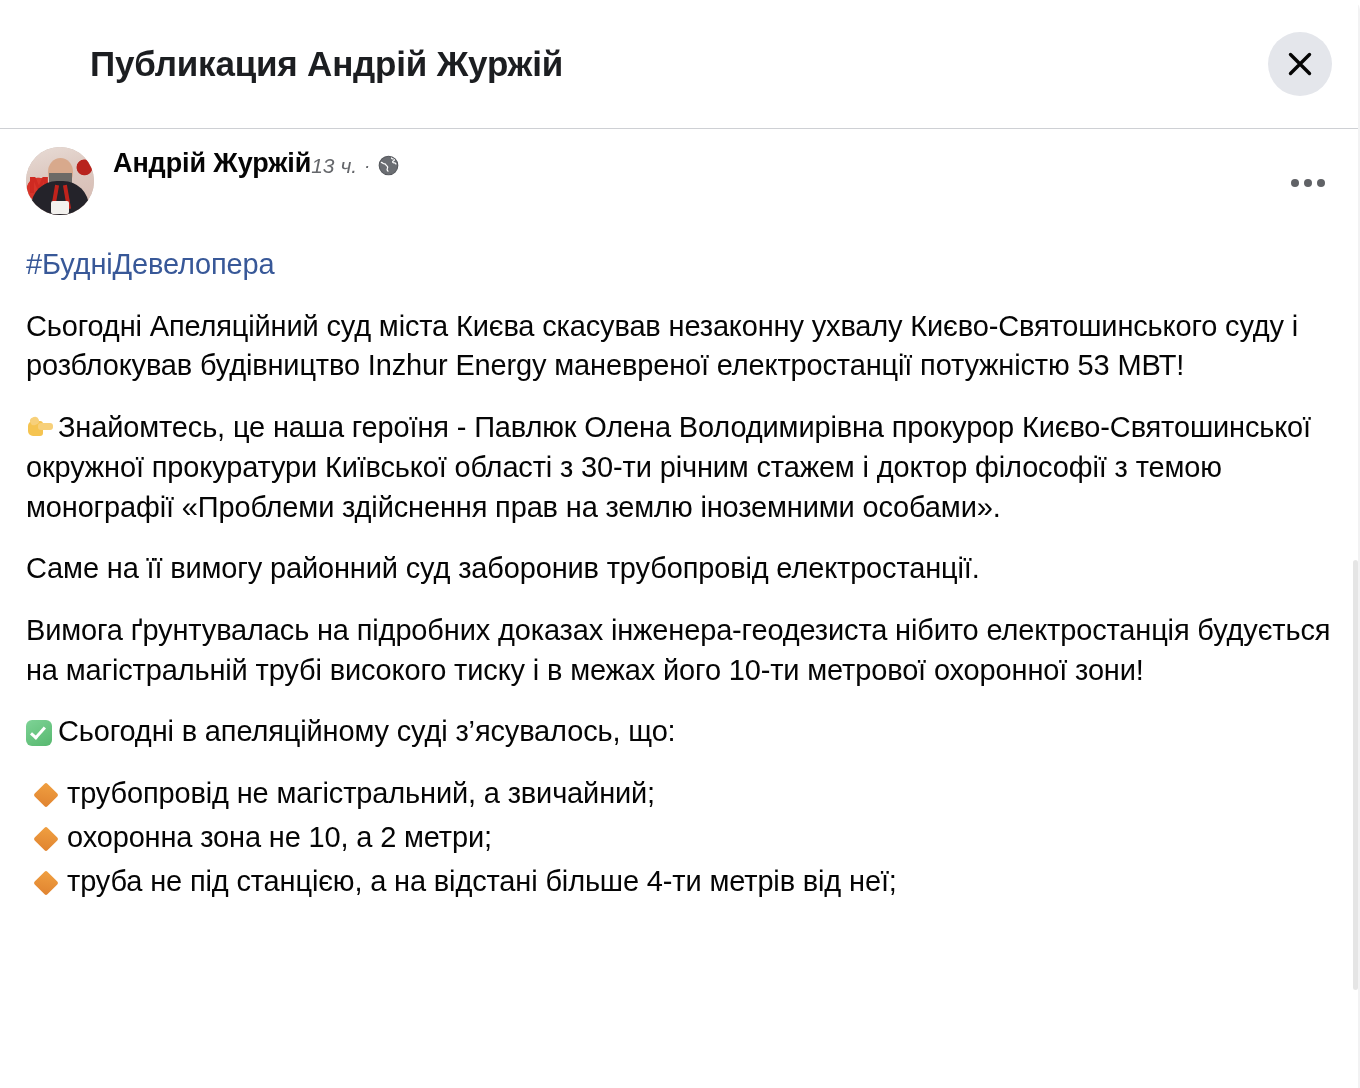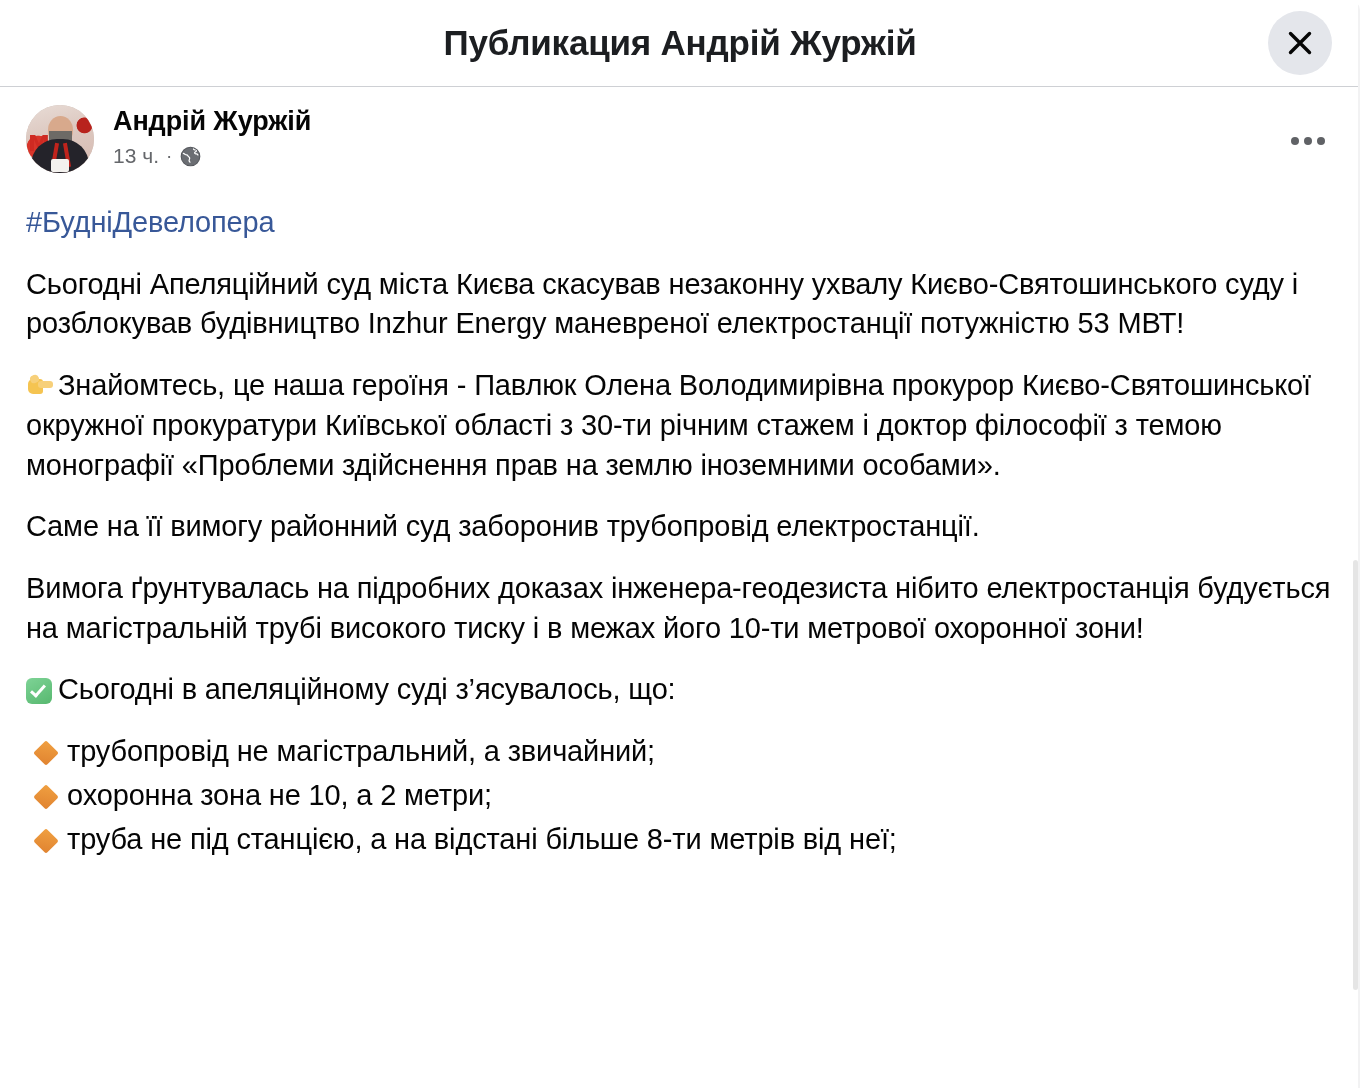--- a/index.html
+++ b/index.html
@@ -20,26 +20,26 @@
     height: 1088px;
     background: #ffffff;
     border-top-left-radius: 10px;
     border-top-right-radius: 10px;
     overflow: hidden;
   }
 
   
   .modal-header {
     position: relative;
-    height: 87px;
+    height: 129px;
     background: #ffffff;
     border-bottom: 1px solid #ced0d4;
     display: flex;
     align-items: center;
-    justify-content: center;
+    justify-content: flex-start;
   }
   .modal-title {
     font-size: 35px;
     font-weight: 700;
     color: #1c1e21;
     letter-spacing: -0.2px;
     line-height: 1.2;
     text-align: center;
     padding: 0 90px;
     white-space: nowrap;
@@ -152,39 +152,40 @@
     width: 18px;
     height: 13px;
     background: #f3f1ee;
     border-radius: 2px;
   }
 
   .author-meta {
     margin-left: 19px;
     padding-top: 2px;
     display: flex;
-    flex-direction: column;
+    flex-direction: row;
     justify-content: center;
   }
   .author-name {
     font-size: 27px;
     font-weight: 700;
     color: #050505;
     line-height: 1.22;
     letter-spacing: -0.1px;
     cursor: pointer;
   }
   .author-sub {
     margin-top: 5px;
     display: flex;
     align-items: center;
     gap: 7px;
     font-size: 21px;
     color: #65676b;
     line-height: 1.25;
+    font-style: italic;
   }
   .author-sub .ts { cursor: pointer; }
   .author-sub .dot { color: #65676b; font-size: 19px; }
   .globe-icon {
     display: inline-flex;
     width: 22px;
     height: 22px;
     align-items: center;
     justify-content: center;
   }
@@ -387,21 +388,21 @@
       </p>
 
       <div class="bullet-list">
         <p>
           <span class="em-diamond"><span class="d"></span></span><span>трубопровід не магістральний, а звичайний;</span>
         </p>
         <p>
           <span class="em-diamond"><span class="d"></span></span><span>охоронна зона не 10, а 2 метри;</span>
         </p>
         <p>
-          <span class="em-diamond"><span class="d"></span></span><span>труба не під станцією, а на відстані більше 8-ти метрів від неї;</span>
+          <span class="em-diamond"><span class="d"></span></span><span>труба не під станцією, а на відстані більше 4-ти метрів від неї;</span>
         </p>
       </div>
 
     </div>
   </div>
 
   <div class="scroll-edge"></div>
   <div class="scroll-thumb"></div>
 </div>
 

